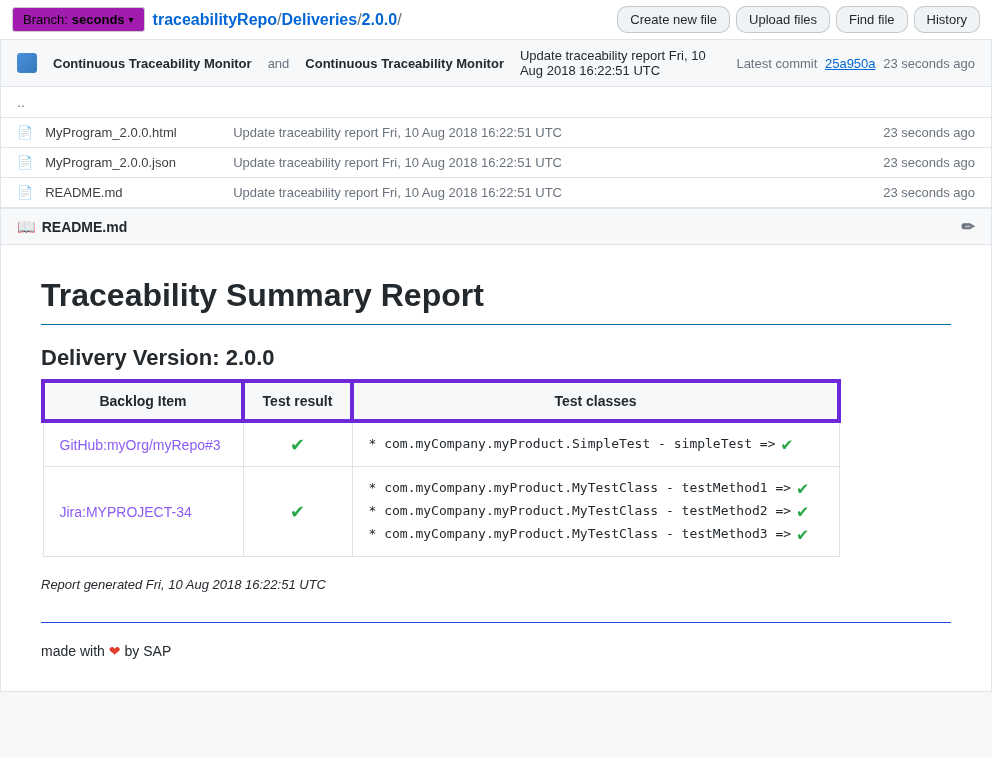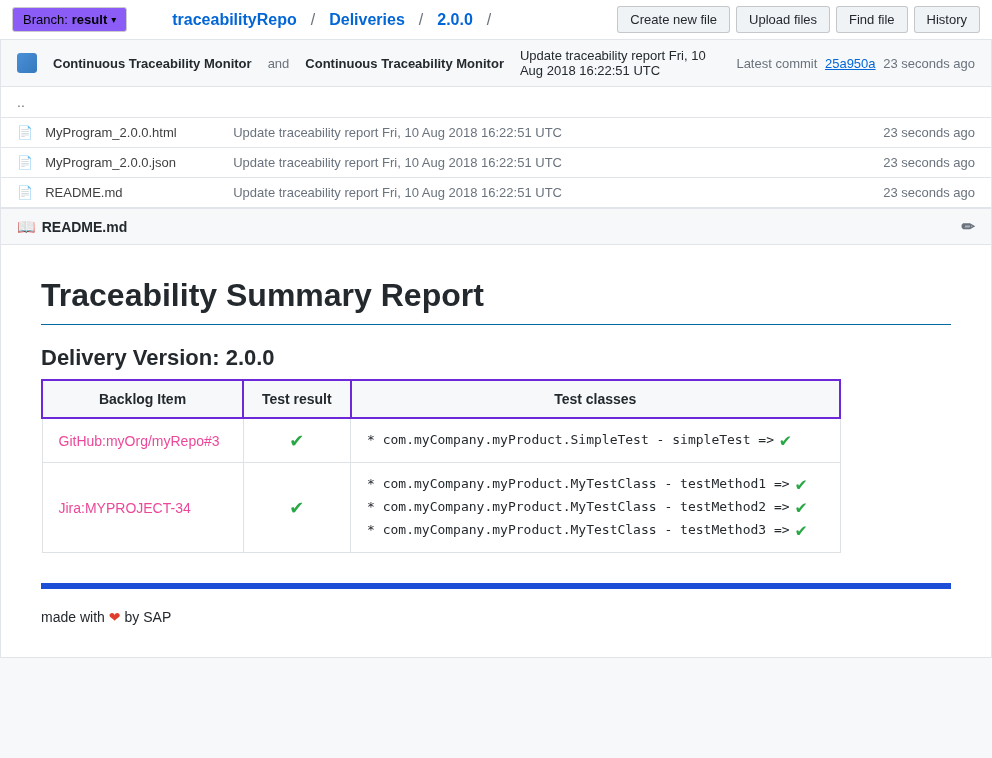--- a/index.html
+++ b/index.html
@@ -11,45 +11,44 @@
       align-items: center;
       padding: 6px 12px;
       background: #fff;
       border-bottom: 1px solid #e1e4e8;
       gap: 8px;
     }
     .branch-btn {
       display: inline-flex;
       align-items: center;
       padding: 4px 10px;
-      background: #8b5cf6;
+      background: #a21caf;
       border: 1px solid #ccc;
       border-radius: 3px;
       font-size: 13px;
       cursor: pointer;
       gap: 4px;
     }
     .branch-btn .chevron { font-size: 10px; }
     .breadcrumb {
       display: flex;
       align-items: center;
-      gap: 14px;
+      gap: 0;
       flex: 1;
       font-size: 16px;
       font-weight: 600;
-      margin-left: 37px;
     }
     .breadcrumb a { color: #0366d6; text-decoration: none; }
     .breadcrumb .sep { color: #6a737d; font-weight: 400; }
     .toolbar { display: flex; gap: 6px; }
     .toolbar-btn {
       padding: 5px 12px;
       background: #eff3f6;
       border: 1px solid rgba(27,31,35,.2);
-      border-radius: 3px;
+      border-radius: 10px;
       font-size: 13px;
       cursor: pointer;
       color: #24292e;
       white-space: nowrap;
     }
 
     
     .main {
       max-width: 992px;
       margin: 0 auto;
@@ -143,63 +142,63 @@
     
     .report-table {
       border-collapse: collapse;
       width: 100%;
       max-width: 800px;
       border: 1px solid #dfe2e5;
       margin-bottom: 20px;
     }
     .report-table th {
       background: #f6f8fa;
-      border: 2px solid #6d28d9;
+      border: 4px solid #6d28d9;
       padding: 10px 16px;
       font-weight: 600;
       text-align: center;
     }
     .report-table td {
       border: 1px solid #dfe2e5;
       padding: 10px 16px;
       vertical-align: middle;
     }
-    .report-table .backlog-link { color: #ec4899; text-decoration: none; }
+    .report-table .backlog-link { color: #8b5cf6; text-decoration: none; }
     .checkmark { color: #28a745; font-size: 18px; }
     .test-classes-col { font-family: monospace; font-size: 13px; }
     .test-classes-col div { display: flex; align-items: center; gap: 6px; margin-bottom: 2px; }
 
     .report-footer {
       font-style: italic;
       font-size: 13px;
       color: #24292e;
       margin-top: 10px;
     }
 
     .made-with {
       margin-top: 30px;
       padding-top: 20px;
-      border-top: 6px solid #1d4ed8;
+      border-top: 1px solid #1d4ed8;
       font-size: 14px;
       display: flex;
       align-items: center;
       gap: 4px;
     }
     .heart { color: #e03e2d; }
 
     
     .book-icon { margin-right: 6px; font-size: 15px; }
   </style>
 </head>
 <body>
 
 <div class="top-bar">
   <button class="branch-btn">
     <span>Branch:</span>
-    <strong>result</strong>
+    <strong>seconds</strong>
     <span class="chevron">▾</span>
   </button>
 
   <div class="breadcrumb">
     <a href="#">traceabilityRepo</a>
     <span class="sep">/</span>
     <a href="#">Deliveries</a>
     <span class="sep">/</span>
     <a href="#">2.0.0</a>
     <span class="sep">/</span>
@@ -307,20 +306,21 @@
             </div>
             <div>
               <span>* com.myCompany.myProduct.MyTestClass - testMethod3 =&gt;</span>
               <span class="checkmark">✔</span>
             </div>
           </td>
         </tr>
       </tbody>
     </table>
 
+    <p class="report-footer">Report generated Fri, 10 Aug 2018 16:22:51 UTC</p>
 
     <div class="made-with">
       <span>made with</span>
       <span class="heart">❤</span>
       <span>by SAP</span>
     </div>
   </div>
 
 </div>
 

